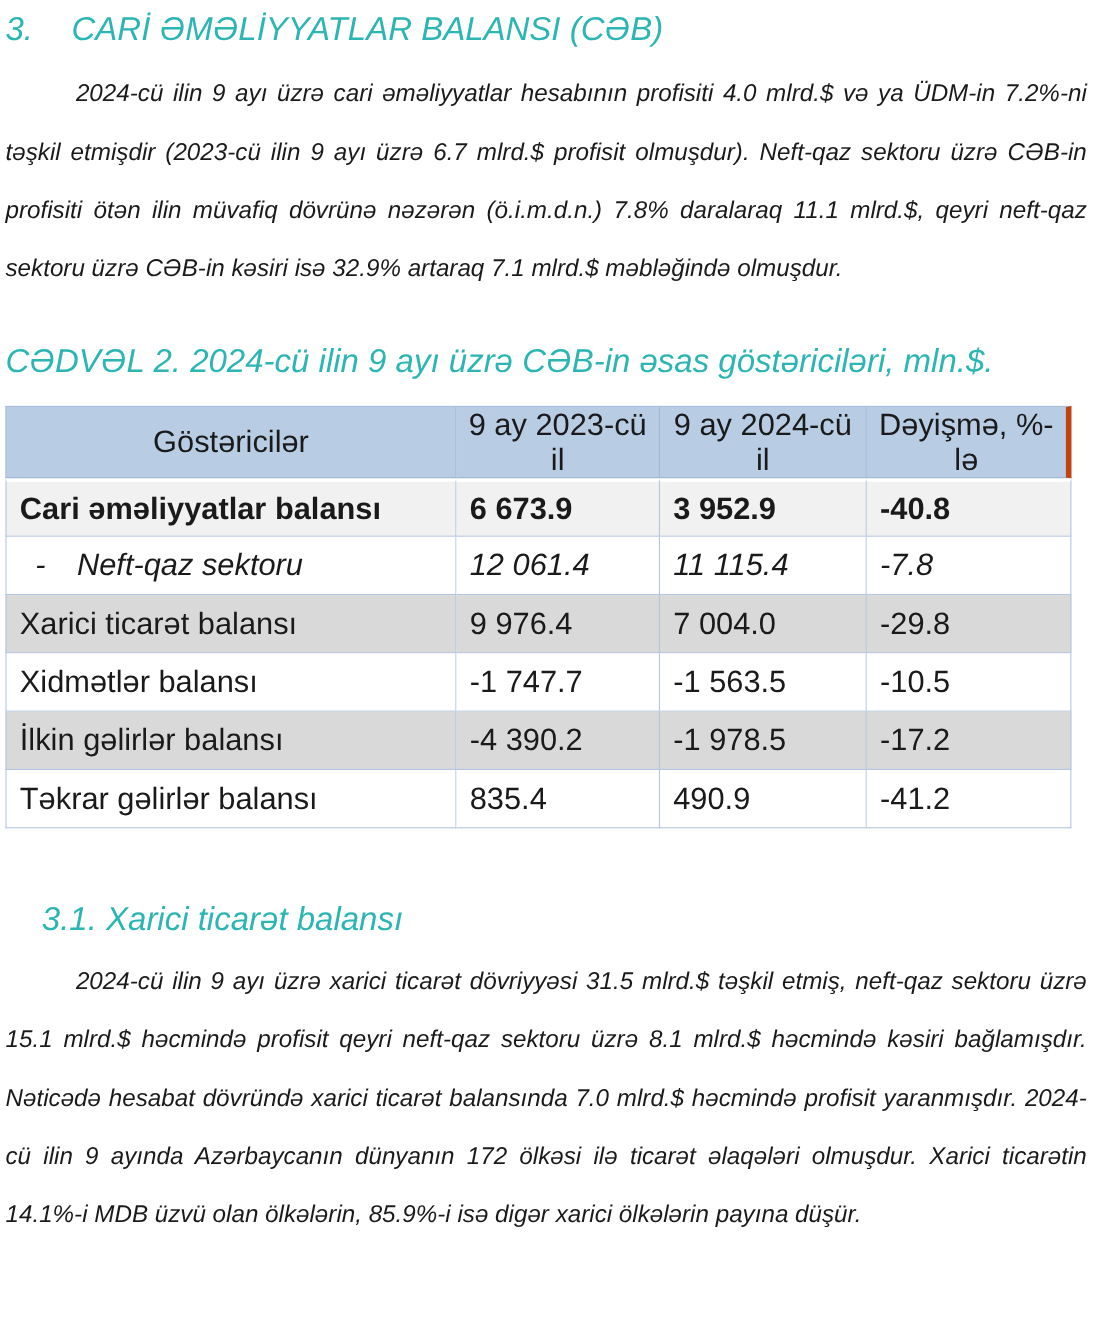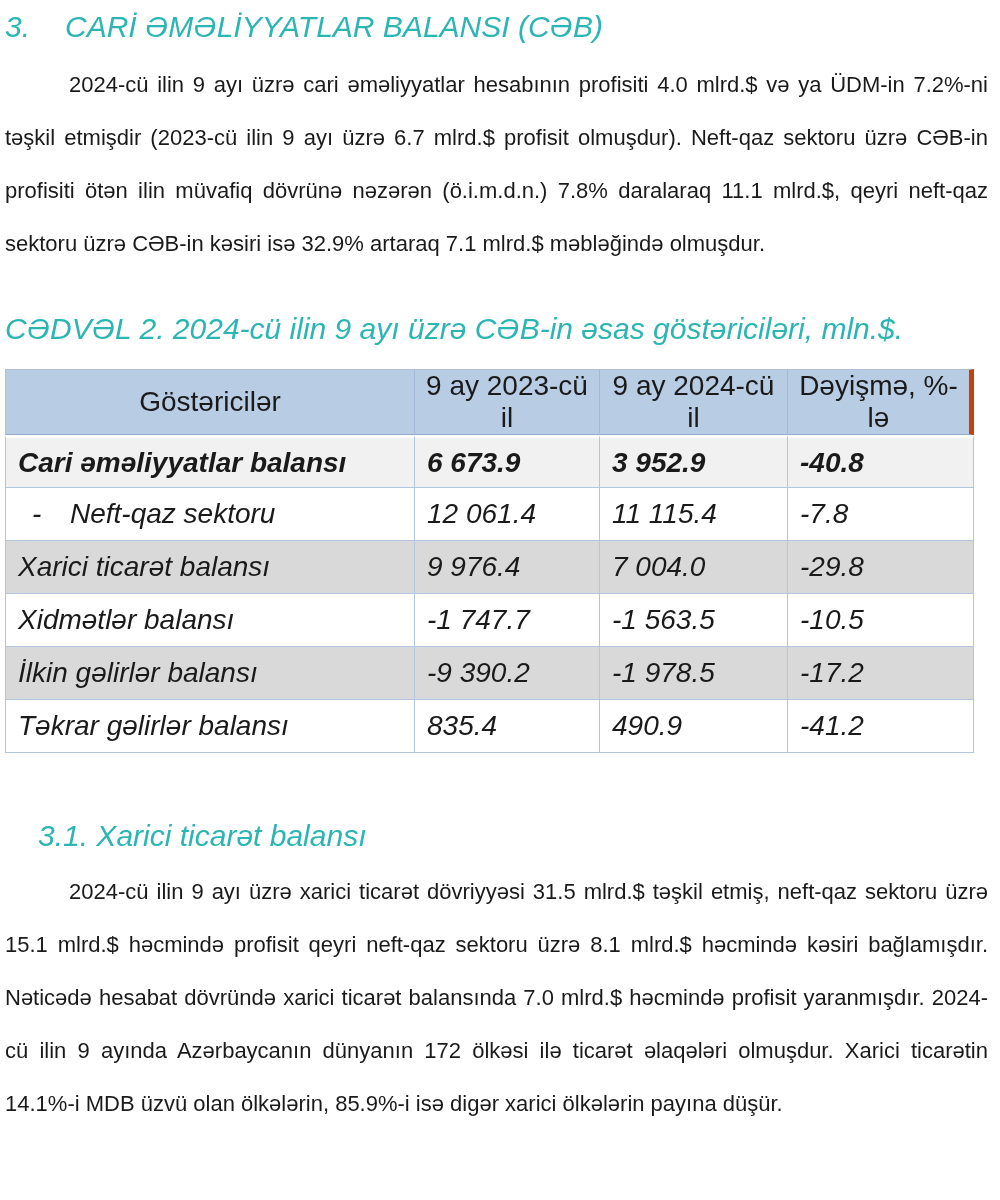--- a/index.html
+++ b/index.html
@@ -25,21 +25,21 @@
     margin:4px 0 0 0;
     font-size:30px;font-weight:400;font-style:italic;
     color:var(--accent_teal);
   }
   .sec3-heading .sec-num{display:inline-block;width:60px;font-style:italic;}
 
   
   .body-par{
     margin:14px 4px 0 0;
     font-size:22px;line-height:53px;
-    text-align:justify;text-indent:64px;
+    text-align:justify;text-indent:64px;font-style:italic;
   }
 
   
   .table-caption{
     margin:42px 0 0 0;
     font-size:30px;font-style:italic;font-weight:400;
     color:var(--accent_teal);
   }
 
   
@@ -55,21 +55,21 @@
     font-weight:400;text-align:center;vertical-align:middle;
     border-top:1px solid #aebfdc;
     border-bottom:1px solid var(--header_border);
   }
   table.ceb th:not(:last-child){border-right:1px solid #a4b9d8;}
   table.ceb th:first-child{border-left:1px solid #aebfdc;}
   table.ceb th:last-child{border-right:5px solid #c2410c;}
   table.ceb td{
     height:53px;vertical-align:middle;
     border-bottom:1px solid var(--cell_border);
-    padding:0 12px 0 12px;background:#fff;font-style:italic;
+    padding:0 12px 0 12px;background:#fff;
   }
   table.ceb td:not(:last-child){border-right:1px solid var(--cell_border);}
   table.ceb td:first-child{border-left:1px solid var(--cell_border);}
   table.ceb td:last-child{border-right:1px solid var(--cell_border);}
   td.num{text-align:left;}
   tr.row-total td{
     background:var(--row_total_bg);
     font-weight:700;border-top:3px solid #ffffff;
   }
   tr.row-sub td{font-style:italic;}
@@ -131,21 +131,21 @@
         <td class="num">-29.8</td>
       </tr>
       <tr class="row-plain">
         <td class="label">Xidmətlər balansı</td>
         <td class="num">-1 747.7</td>
         <td class="num">-1 563.5</td>
         <td class="num">-10.5</td>
       </tr>
       <tr class="row-shaded">
         <td class="label">İlkin gəlirlər balansı</td>
-        <td class="num">-9 390.2</td>
+        <td class="num">-4 390.2</td>
         <td class="num">-1 978.5</td>
         <td class="num">-17.2</td>
       </tr>
       <tr class="row-plain">
         <td class="label">Təkrar gəlirlər balansı</td>
         <td class="num">835.4</td>
         <td class="num">490.9</td>
         <td class="num">-41.2</td>
       </tr>
     </tbody>

